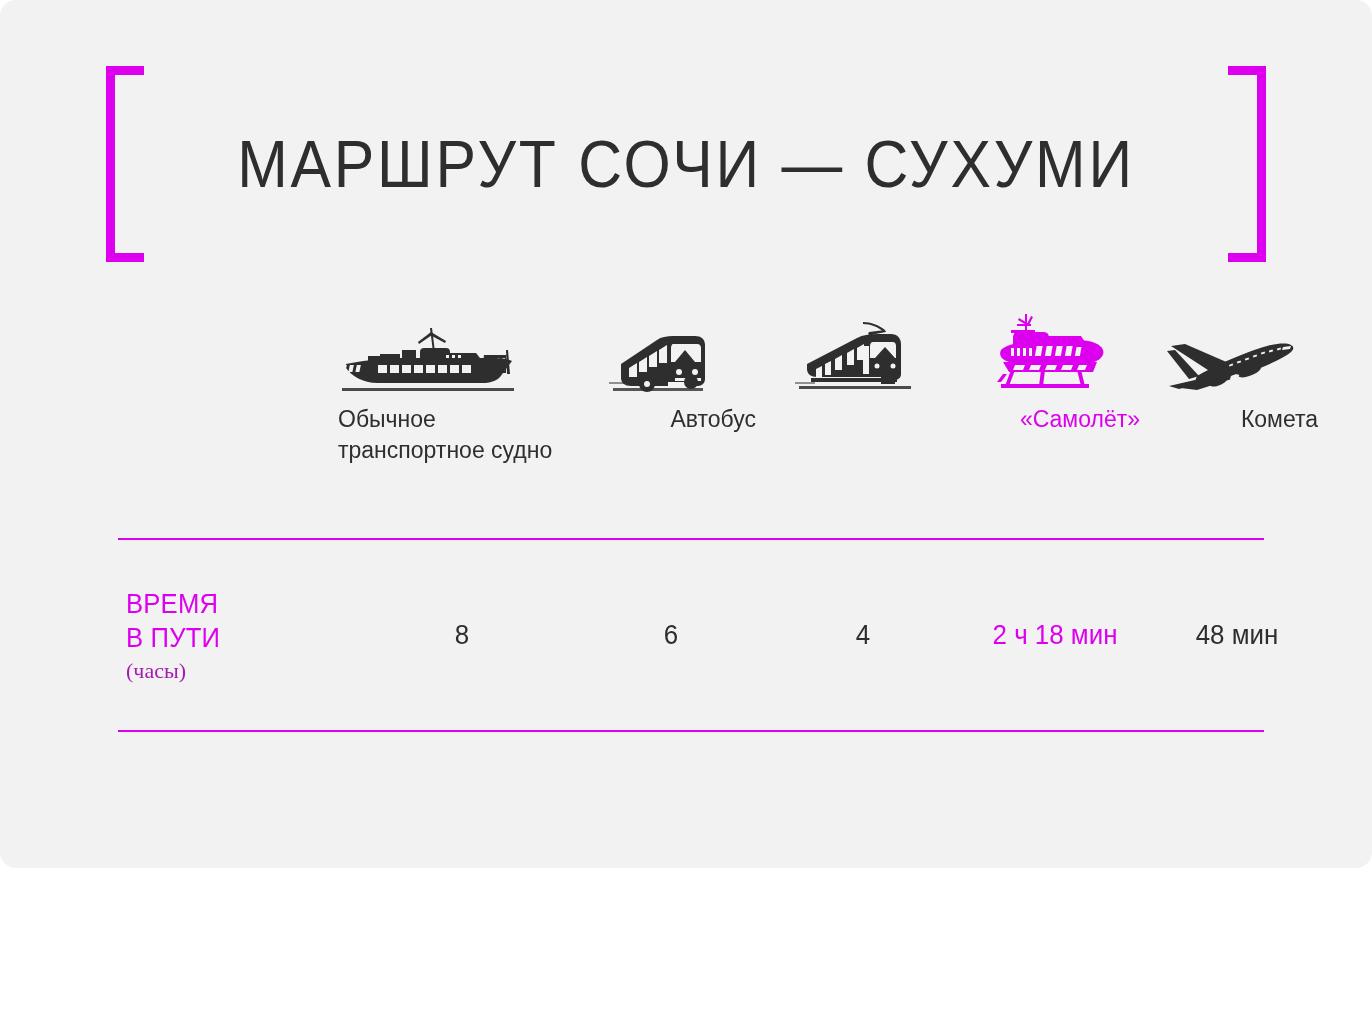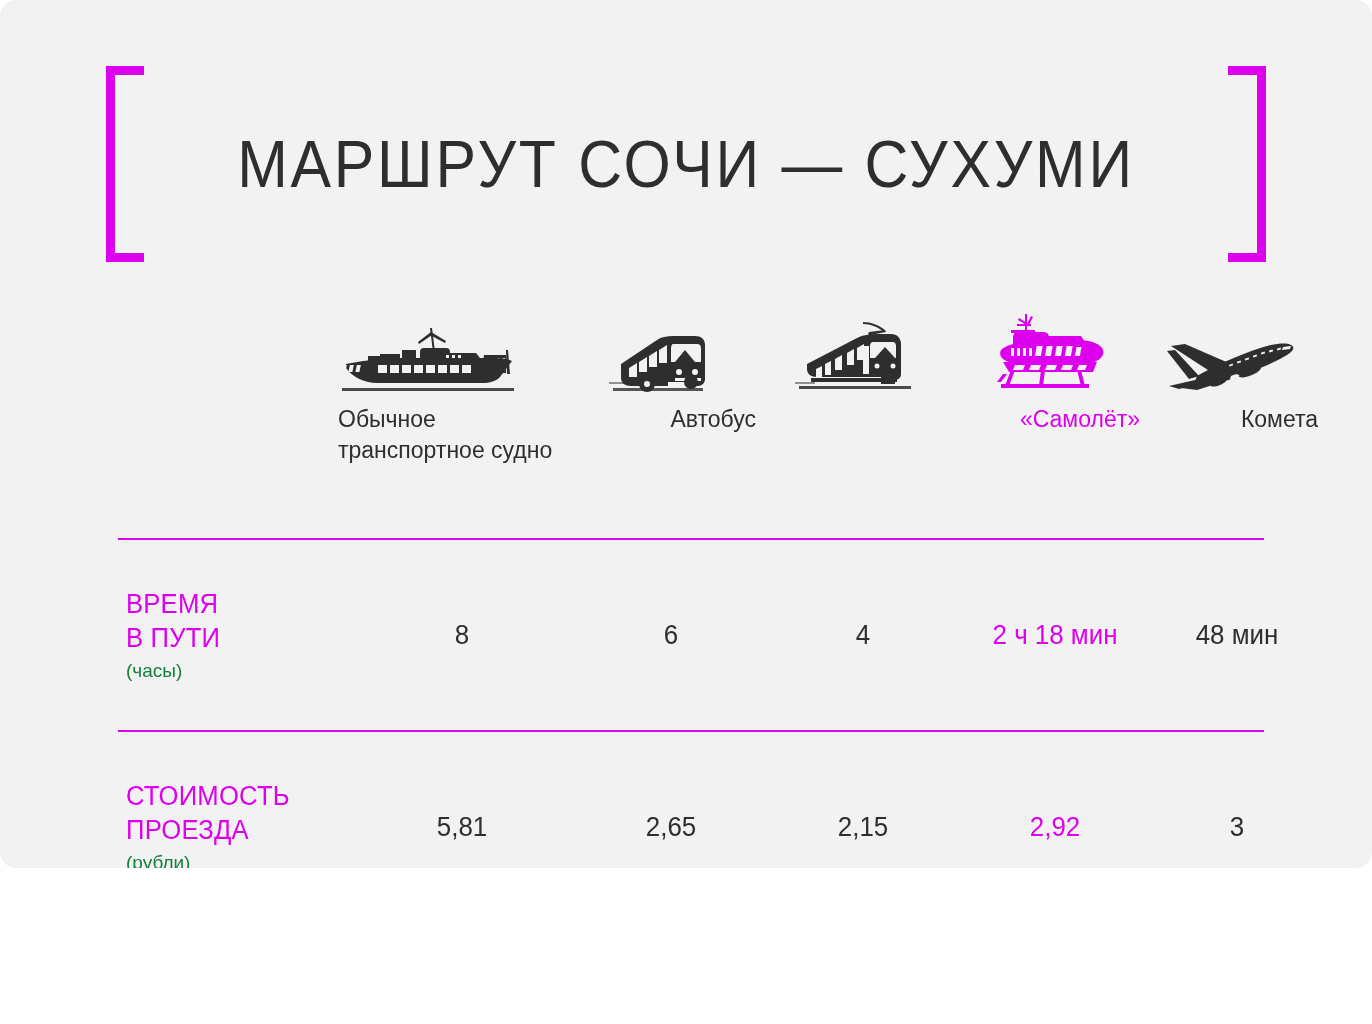--- a/index.html
+++ b/index.html
@@ -153,24 +153,25 @@
   }
   .metric-title {
     font-size: 27px;
     line-height: 34px;
     color: var(--accent);
     letter-spacing: 0.2px;
     transform: scaleX(0.95);
     transform-origin: left center;
   }
   .metric-unit {
-    font-size: 19px;
+    font-size: 22px;
     line-height: 30px;
-    color: #15803d;
+    color: #a21caf;
     margin-top: 1px;
+    font-family: Liberation Serif, serif;
   }
   .value {
     text-align: center;
     font-size: 27px;
     color: #2e2e2e;
     transform: scaleX(0.96);
     white-space: nowrap;
   }
   .value.accent { color: var(--accent); }
 
@@ -419,27 +420,15 @@
       </div>
       <div class="col col-ship  value">8</div>
       <div class="col col-bus   value">6</div>
       <div class="col col-train value">4</div>
       <div class="col col-komet value accent">2 ч 18 мин</div>
       <div class="col col-plane value">48 мин</div>
     </div>
 
     <div class="divider"></div>
 
-    <div class="row data-row">
-      <div class="col-label metric">
-        <div class="metric-title">СТОИМОСТЬ</div>
-        <div class="metric-title">ПРОЕЗДА</div>
-        <div class="metric-unit">(рубли)</div>
-      </div>
-      <div class="col col-ship  value">5,81</div>
-      <div class="col col-bus   value">2,65</div>
-      <div class="col col-train value">2,15</div>
-      <div class="col col-komet value accent">2,92</div>
-      <div class="col col-plane value">3</div>
-    </div>
 
   </div>
 </div>
 
 </body></html>

